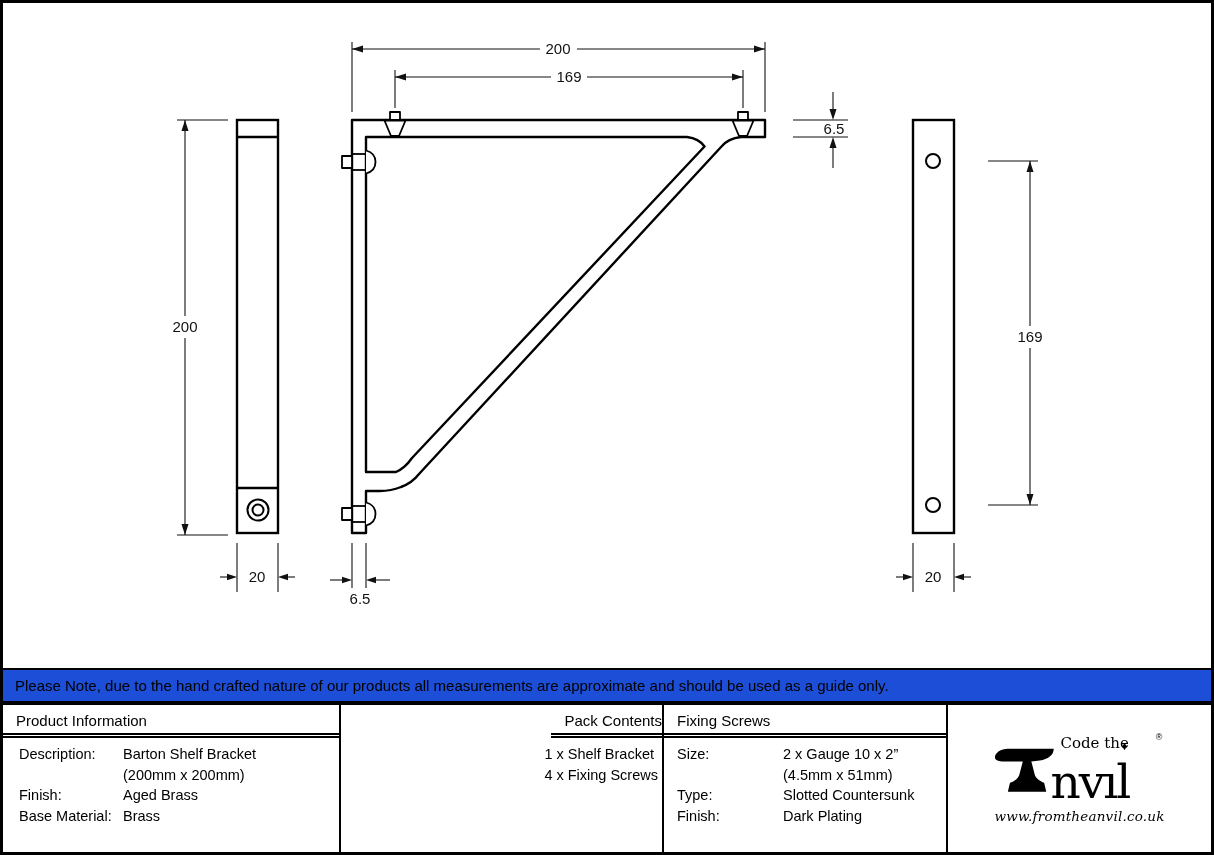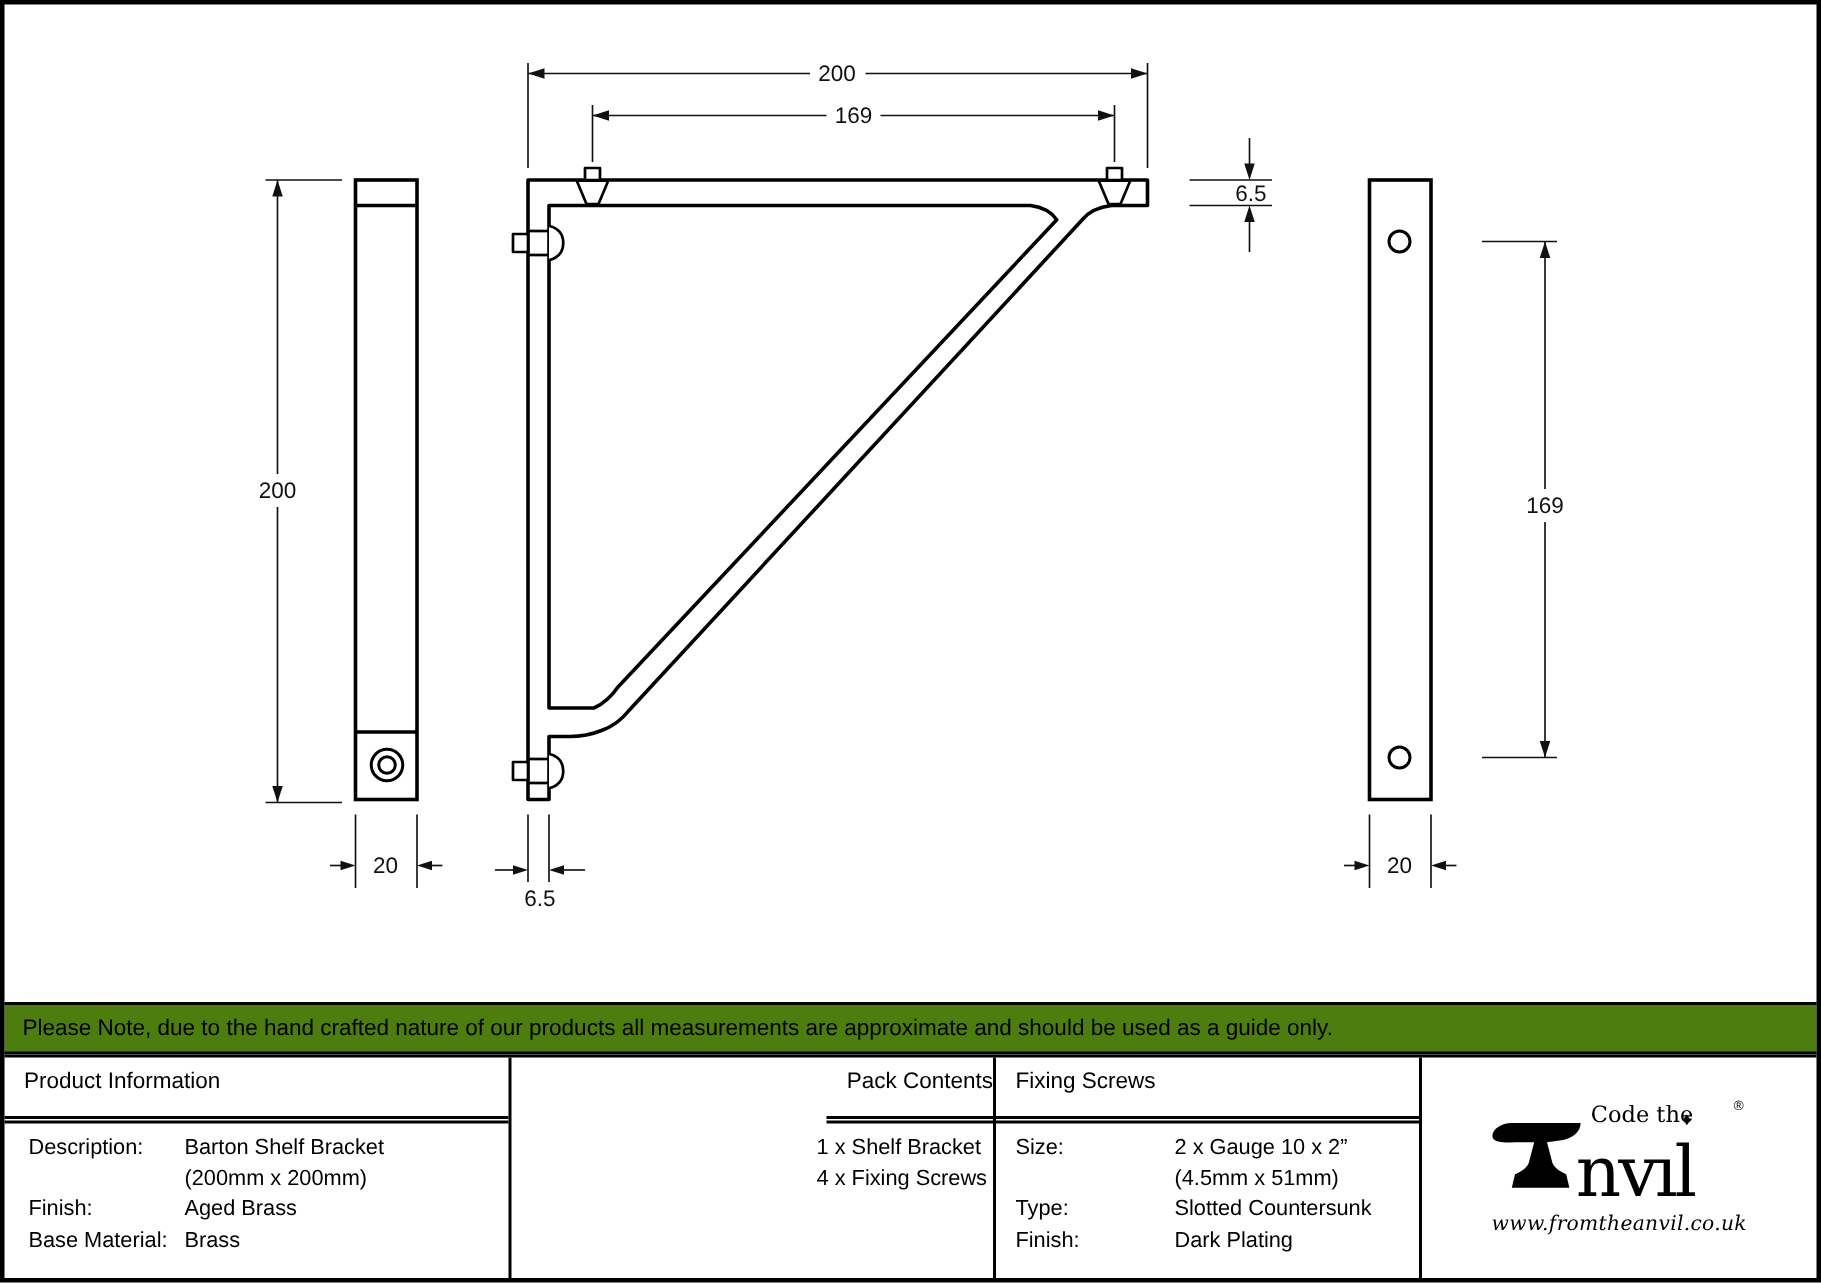--- a/index.html
+++ b/index.html
@@ -8,33 +8,33 @@
     font-family:"Liberation Sans",sans-serif;color:#000;overflow:hidden;
   }
   .page-border{position:absolute;inset:0;border:3px solid #000;pointer-events:none;z-index:50;}
   .drawing{position:absolute;left:0;top:0;width:1214px;height:668px;}
   .dim-label{font-family:"Liberation Sans",sans-serif;font-size:15px;fill:#111;}
   
   .note-row{
     position:absolute;left:3px;right:3px;top:668px;height:31px;
     border-top:2px solid #000;border-bottom:2px solid #000;
     display:flex;align-items:center;padding-left:12px;font-size:15px;
-    box-sizing:content-box;background:#4d7c0f;
+    box-sizing:content-box;background:#1d4ed8;
   }
   .spec{
     position:absolute;left:3px;right:3px;top:703px;bottom:3px;
     border-top:2px solid #000;display:flex;background:#fff;
   }
   .col{border-right:2.5px solid #000;box-sizing:border-box;display:flex;flex-direction:column;}
   .col1{width:338px;}
   .col2{width:323px;align-items:flex-end;}
   .col3{width:284px;}
   .col-logo{flex:1;border-right:none;align-items:center;justify-content:center;}
   .col-head{
-    height:44px;border-bottom:5px double #000;font-size:15px;
+    height:33px;border-bottom:5px double #000;font-size:15px;
     padding:7px 0 0 13px;box-sizing:border-box;
   }
   .col-body{padding:6px 4px 0 16px;font-size:14.5px;line-height:20.5px;}
   .col2 .col-body{padding-left:20px;}
   .col3 .col-body{padding-left:13px;}
   .spec-row{display:flex;}
   .spec-row .lbl{width:104px;flex-shrink:0;}
   .col3 .spec-row .lbl{width:106px;}
   
   .logo-box{display:flex;flex-direction:column;align-items:center;}

